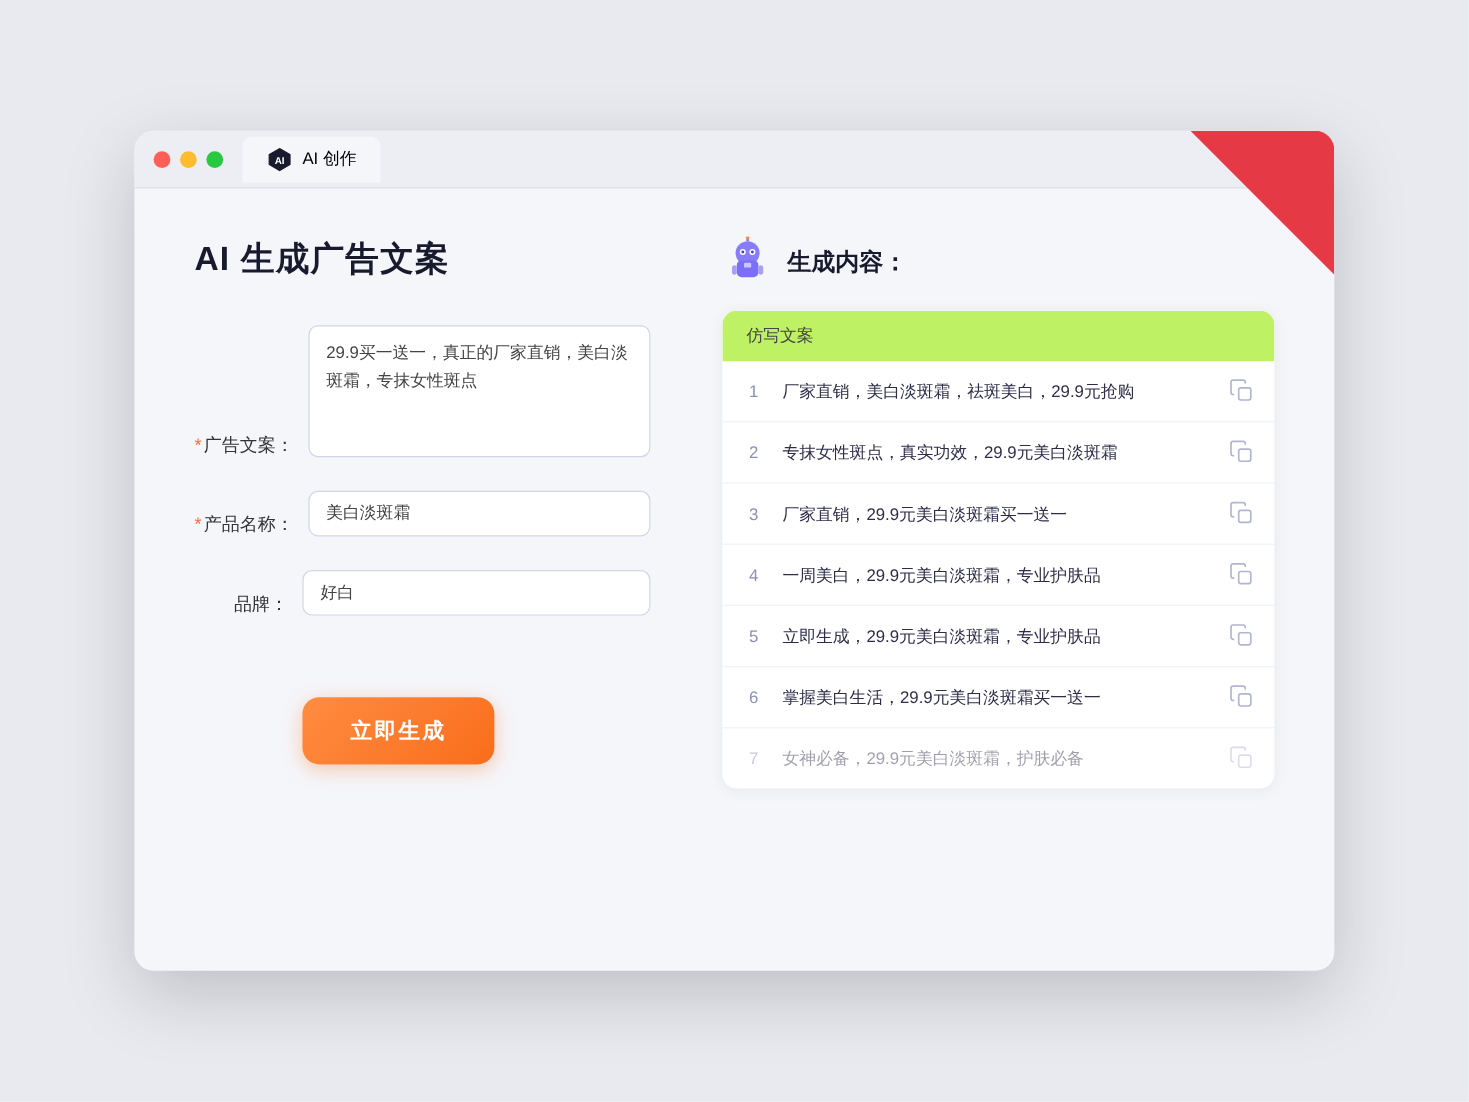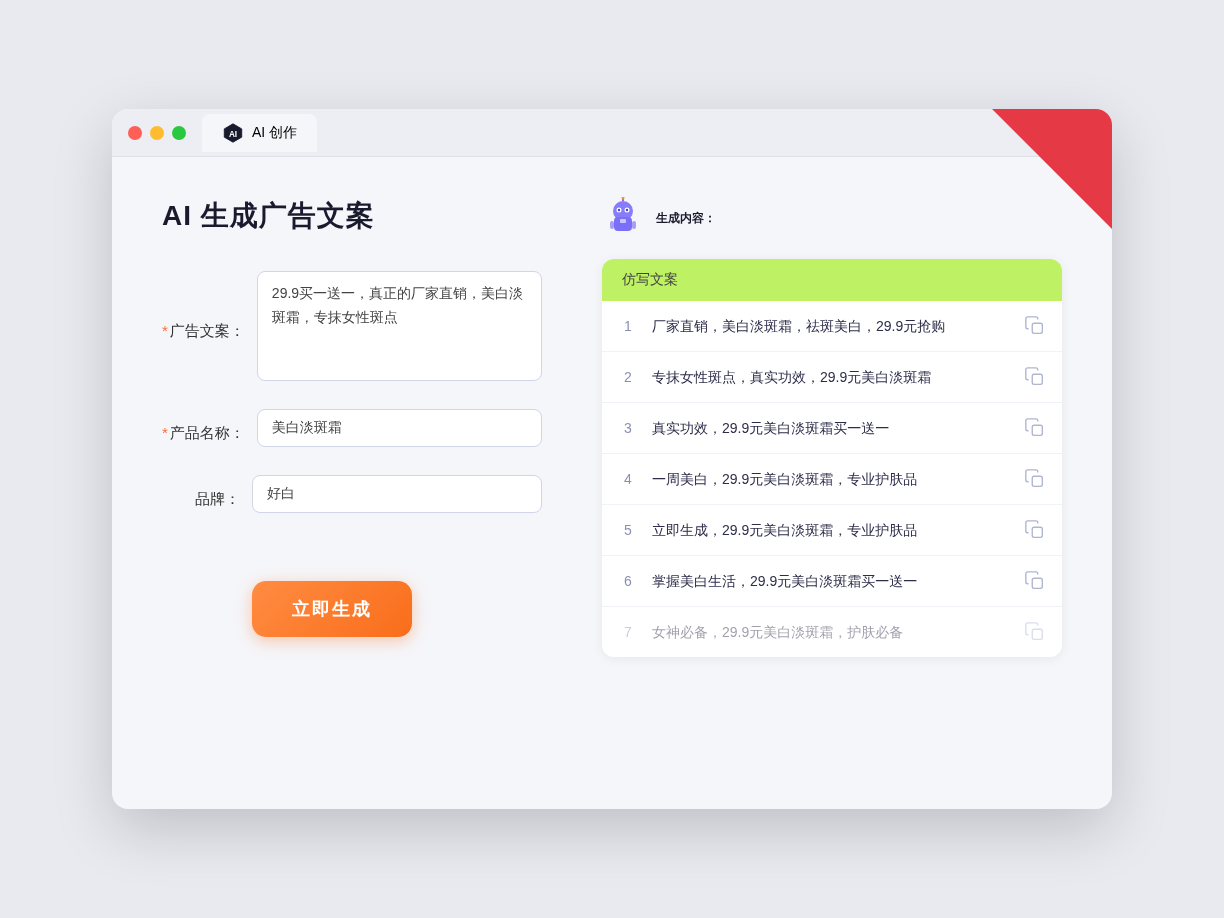--- a/index.html
+++ b/index.html
@@ -79,21 +79,21 @@
     .page-title {
       font-size: 28px;
       font-weight: 700;
       color: #1a1a2e;
       margin-bottom: 36px;
       letter-spacing: 1px;
     }
 
     .form-group {
       display: flex;
-      align-items: center;
+      align-items: flex-end;
       margin-bottom: 28px;
     }
 
     .form-label {
       font-size: 15px;
       color: #333;
       min-width: 90px;
       padding-top: 10px;
       text-align: right;
       padding-right: 12px;
@@ -148,21 +148,21 @@
       gap: 12px;
       margin-bottom: 20px;
     }
 
     .robot-icon {
       width: 42px;
       height: 42px;
     }
 
     .result-title {
-      font-size: 12px;
+      font-size: 20px;
       font-weight: 600;
       color: #1a1a2e;
     }
 
     .result-table {
       background: #fff;
       border-radius: 12px;
       overflow: hidden;
       box-shadow: 0 2px 12px rgba(0,0,0,0.06);
     }
@@ -328,21 +328,21 @@
             <div class="result-row">
       <span class="row-num">2</span>
       <span class="row-text">专抹女性斑点，真实功效，29.9元美白淡斑霜</span>
       <svg class="copy-icon" viewBox="0 0 24 24" fill="none" stroke="currentColor" stroke-width="1.5">
         <rect x="9" y="9" width="11" height="11" rx="2" stroke-width="1.5"></rect>
         <path d="M5 15H4a2 2 0 01-2-2V4a2 2 0 012-2h9a2 2 0 012 2v1" stroke-width="1.5"></path>
       </svg>
     </div>
             <div class="result-row">
       <span class="row-num">3</span>
-      <span class="row-text">真实功效，29.9元美白淡斑霜买一送一</span>
+      <span class="row-text">厂家直销，29.9元美白淡斑霜买一送一</span>
       <svg class="copy-icon" viewBox="0 0 24 24" fill="none" stroke="currentColor" stroke-width="1.5">
         <rect x="9" y="9" width="11" height="11" rx="2" stroke-width="1.5"></rect>
         <path d="M5 15H4a2 2 0 01-2-2V4a2 2 0 012-2h9a2 2 0 012 2v1" stroke-width="1.5"></path>
       </svg>
     </div>
             <div class="result-row">
       <span class="row-num">4</span>
       <span class="row-text">一周美白，29.9元美白淡斑霜，专业护肤品</span>
       <svg class="copy-icon" viewBox="0 0 24 24" fill="none" stroke="currentColor" stroke-width="1.5">
         <rect x="9" y="9" width="11" height="11" rx="2" stroke-width="1.5"></rect>

